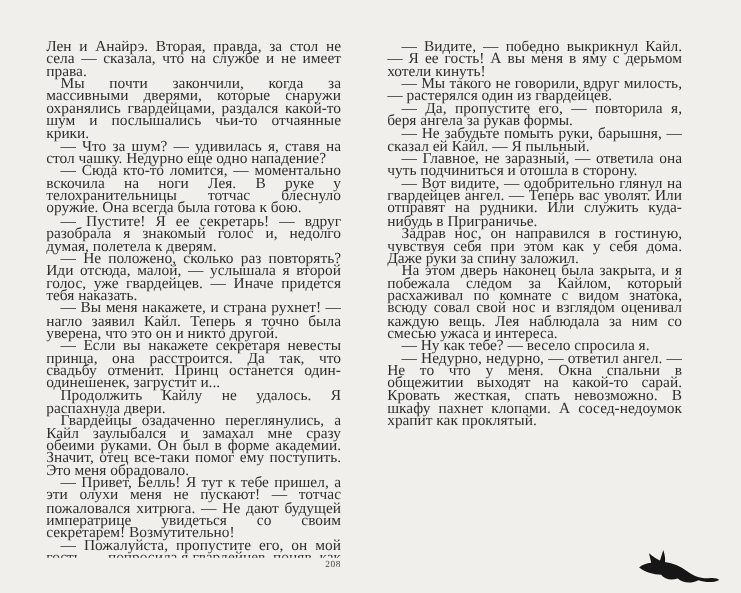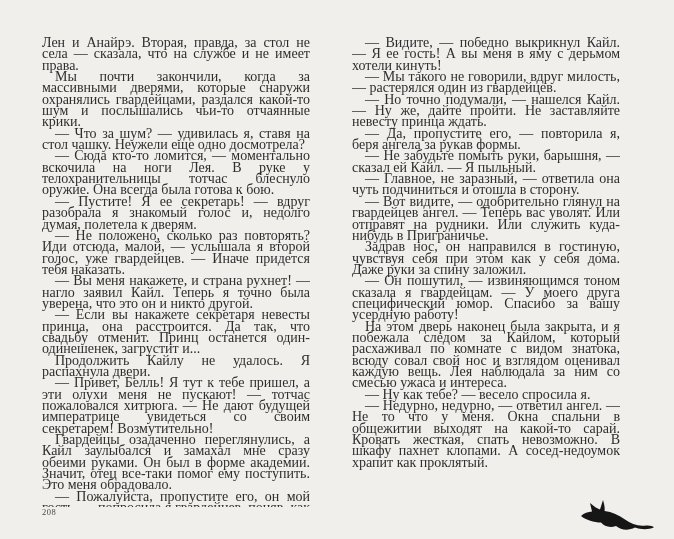--- a/index.html
+++ b/index.html
@@ -35,21 +35,21 @@
   .page-right { left: 352px; }
   .para {
     margin: 0;
     text-indent: 13px;
   }
   .para.no-indent { text-indent: 0; }
   .page-number {
     position: absolute;
     top: 507px;
     width: 268px;
-    text-align: left;
+    text-align: right;
     font-size: 8.5px;
     letter-spacing: 0.5px;
     color: #474747;
   }
   .page-number-left  { left: 42px; }
   .page-number-right { left: 364px; }
   .dragon {
     position: absolute;
     right: 20px;
     bottom: 6px;
@@ -59,42 +59,40 @@
   .dragon svg { display: block; width: 100%; height: 100%; }
 </style>
 </head>
 <body>
 
 <div class="spread">
 
   <div class="page page-left">
       <p class="para no-indent">Лен и Анайрэ. Вторая, правда, за стол не села — сказала, что на службе и не имеет права.</p>
       <p class="para">Мы почти закончили, когда за массивными дверями, которые снаружи охранялись гвардейцами, раздался какой-то шум и послышались чьи-то отчаянные крики.</p>
-      <p class="para">— Что за шум? — удивилась я, ставя на стол чашку. Неужели еще одно досмотрела?</p>
+      <p class="para">— Что за шум? — удивилась я, ставя на стол чашку. Недурно еще одно нападение?</p>
       <p class="para">— Сюда кто-то ломится, — моментально вскочила на ноги Лея. В руке у телохранительницы тотчас блеснуло оружие. Она всегда была готова к бою.</p>
       <p class="para">— Пустите! Я ее секретарь! — вдруг разобрала я знакомый голос и, недолго думая, полетела к дверям.</p>
       <p class="para">— Не положено, сколько раз повторять? Иди отсюда, малой, — услышала я второй голос, уже гвардейцев. — Иначе придется тебя наказать.</p>
       <p class="para">— Вы меня накажете, и страна рухнет! — нагло заявил Кайл. Теперь я точно была уверена, что это он и никто другой.</p>
       <p class="para">— Если вы накажете секретаря невесты принца, она расстроится. Да так, что свадьбу отменит. Принц останется один-одинешенек, загрустит и...</p>
       <p class="para">Продолжить Кайлу не удалось. Я распахнула двери.</p>
+      <p class="para">Гвардейцы озадаченно переглянулись, а Кайл заулыбался и замахал мне сразу обеими руками. Он был в форме академии. Значит, отец все-таки помог ему поступить. Это меня обрадовало.</p>
       <p class="para">— Привет, Белль! Я тут к тебе пришел, а эти олухи меня не пускают! — тотчас пожаловался хитрюга. — Не дают будущей императрице увидеться со своим секретарем! Возмутительно!</p>
-      <p class="para">Гвардейцы озадаченно переглянулись, а Кайл заулыбался и замахал мне сразу обеими руками. Он был в форме академии. Значит, отец все-таки помог ему поступить. Это меня обрадовало.</p>
       <p class="para">— Пожалуйста, пропустите его, он мой гость, — попросила я гвардейцев, поняв, как соскучилась по этому взбалмошному мальчишке.</p>
     </div>
 
   <div class="page page-right">
       <p class="para">— Видите, — победно выкрикнул Кайл. — Я ее гость! А вы меня в яму с дерьмом хотели кинуть!</p>
       <p class="para">— Мы такого не говорили, вдруг милость, — растерялся один из гвардейцев.</p>
-      <p class="para">— Но точно подумали, — нашелся Кайл. — Ну же, дайте пройти. Не заставляйте невесту принца ждать.</p>
       <p class="para">— Да, пропустите его, — повторила я, беря ангела за рукав формы.</p>
       <p class="para">— Не забудьте помыть руки, барышня, — сказал ей Кайл. — Я пыльный.</p>
       <p class="para">— Главное, не заразный, — ответила она чуть подчиниться и отошла в сторону.</p>
       <p class="para">— Вот видите, — одобрительно глянул на гвардейцев ангел. — Теперь вас уволят. Или отправят на рудники. Или служить куда-нибудь в Приграничье.</p>
       <p class="para">Задрав нос, он направился в гостиную, чувствуя себя при этом как у себя дома. Даже руки за спину заложил.</p>
-      <p class="para">— Он пошутил, — извиняющимся тоном сказала я гвардейцам. — У моего друга специфический юмор. Спасибо за вашу усердную работу!</p>
       <p class="para">На этом дверь наконец была закрыта, и я побежала следом за Кайлом, который расхаживал по комнате с видом знатока, всюду совал свой нос и взглядом оценивал каждую вещь. Лея наблюдала за ним со смесью ужаса и интереса.</p>
       <p class="para">— Ну как тебе? — весело спросила я.</p>
       <p class="para">— Недурно, недурно, — ответил ангел. — Не то что у меня. Окна спальни в общежитии выходят на какой-то сарай. Кровать жесткая, спать невозможно. В шкафу пахнет клопами. А сосед-недоумок храпит как проклятый.</p>
     </div>
 
   <div class="page-number page-number-left">208</div>
 
 
   <div class="dragon">
     <svg viewBox="0 0 76 34" xmlns="http://www.w3.org/2000/svg" aria-hidden="true">

